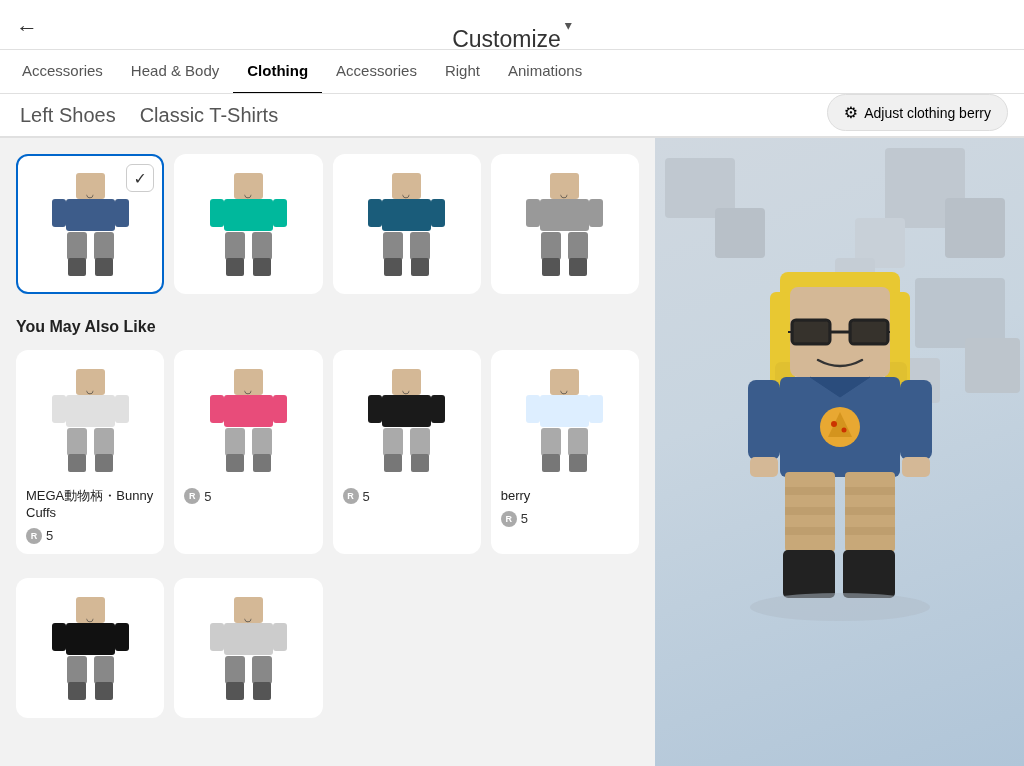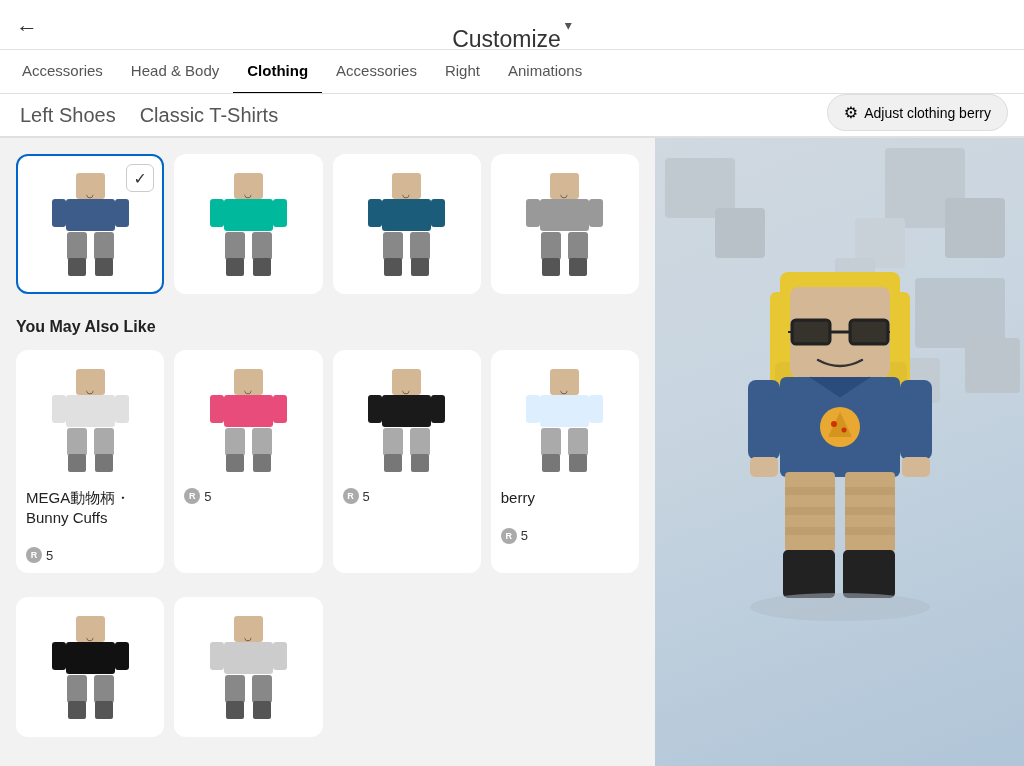--- a/index.html
+++ b/index.html
@@ -192,25 +192,25 @@
       cursor: pointer;
     }
     .product-img {
       height: 120px;
       display: flex;
       align-items: center;
       justify-content: center;
       margin-bottom: 8px;
     }
     .product-name {
-      font-size: 15px;
+      font-size: 13px;
       color: #222;
       font-weight: 500;
       line-height: 1.3;
-      margin-bottom: 20px;
+      margin-bottom: 6px;
     }
     .product-price {
       display: flex;
       align-items: center;
       gap: 4px;
       font-size: 13px;
       color: #333;
     }
     .robux-icon {
       width: 16px;

